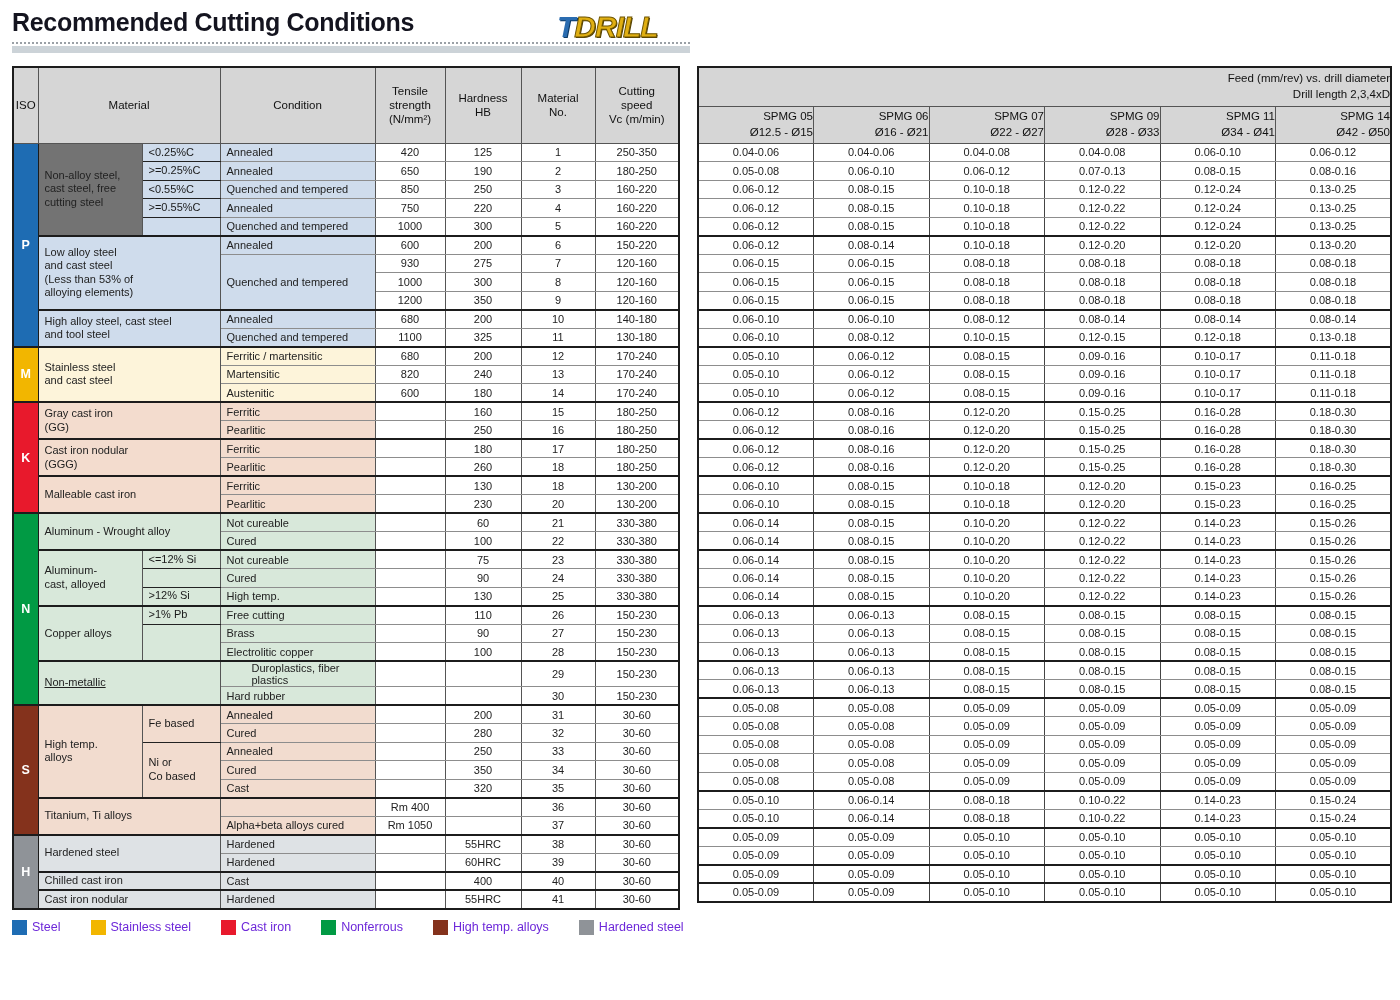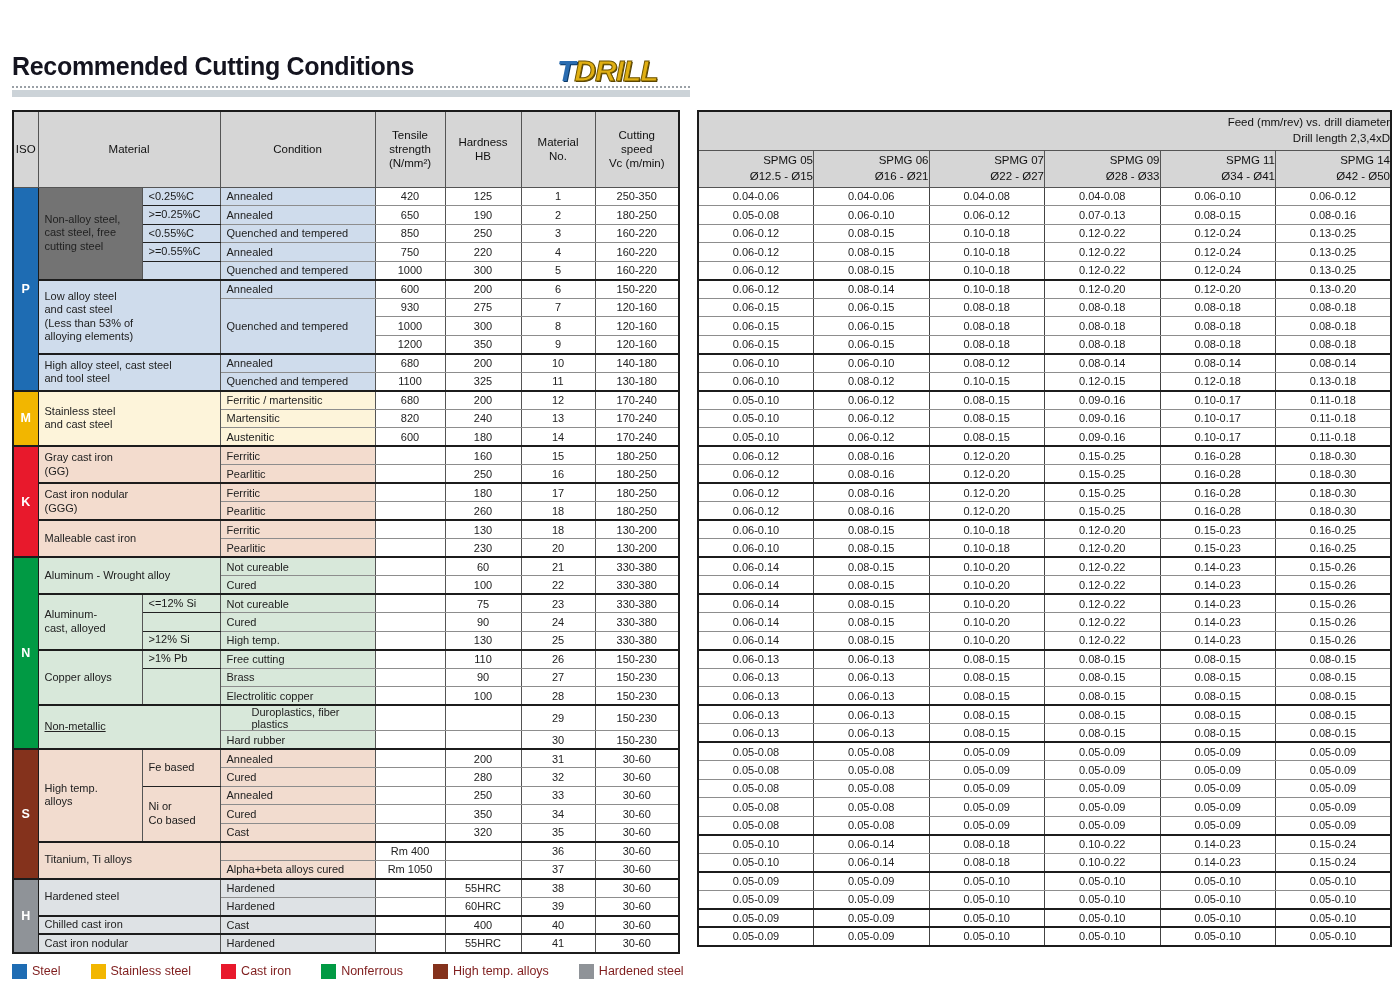--- a/index.html
+++ b/index.html
@@ -1,21 +1,21 @@
 <!DOCTYPE html>
 <html><head>
 <meta charset="utf-8">
 <style>
   * { margin:0; padding:0; box-sizing:border-box; }
   html,body { background:#ffffff; }
   body { width:1400px; height:1000px; font-family:"Liberation Sans", sans-serif; color:#1a1a1a; position:relative; overflow:hidden; }
   .page { position:relative; width:1400px; height:1000px; padding:8px 8px 0 12px; }
 
   
-  .hdr { position:relative; width:678px;margin-top:44px; }
+  .hdr { position:relative; width:678px; }
   h1.title { font-size:25px; font-weight:800; color:#14141f; letter-spacing:-0.3px; padding-bottom:5px; border-bottom:2px dotted #9aa0a6; }
   .title-bar { height:7px; background:#ccd3d8; margin-top:2px; }
   .subtitle { font-size:14px; font-weight:700; color:#111; margin-top:7px; }
   .logo { position:absolute; left:545px; top:2px; font-style:italic; font-weight:900; white-space:nowrap; letter-spacing:-1px; }
   .logo .lt { font-size:30px; color:#2a6cb0; text-shadow:1px 1px 0 #0d3a66; }
   .logo .ld { font-size:30px; color:#e0af12; -webkit-text-stroke:1px #6e5503; text-shadow:1px 1px 0 #4d3b02; }
 
   
   .tables { display:flex; gap:17px; margin-top:13px; align-items:flex-start; }
   table { border-collapse:collapse; table-layout:fixed; }
@@ -44,21 +44,21 @@
   .rtab thead th { background:#d6d6d6; font-weight:400; color:#111; text-align:right; vertical-align:middle; border:1px solid #555; }
   .rtab thead tr.r1 th { height:39px; font-size:11.5px; line-height:1.35; }
   .rtab thead tr.r2 th { height:37px; font-size:11.5px; line-height:1.35; }
   .rtab tbody tr { height:18.5px; }
   .rtab tbody td { text-align:center; font-size:11px; color:#222; background:#fff; border-top:1px solid #8d8d8d; border-bottom:1px solid #8d8d8d; border-left:1.5px solid #444; border-right:1.5px solid #444; }
   .rtab tr.grp > td { border-top:2px solid #1c1c1c; }
 
   
   .footnote { margin-top:21px; font-size:12px; color:#111; }
   .legend { display:flex; gap:30px; margin-top:10px; align-items:center; }
-  .legend .item { display:flex; align-items:center; gap:5px; font-size:12.5px; color:#7f1d1d; }
+  .legend .item { display:flex; align-items:center; gap:5px; font-size:12.5px; color:#6d28d9; }
   .legend .sw { width:15px; height:15px; display:inline-block; }
   .legend .sw.tex { background-image:repeating-linear-gradient(45deg, rgba(255,255,255,.25) 0 2px, rgba(0,0,0,.12) 2px 4px); }
 </style>
 </head>
 <body>
 
 <div class="page">
   <div class="hdr">
     <h1 class="title">Recommended Cutting Conditions</h1>
     <div class="title-bar"></div>

